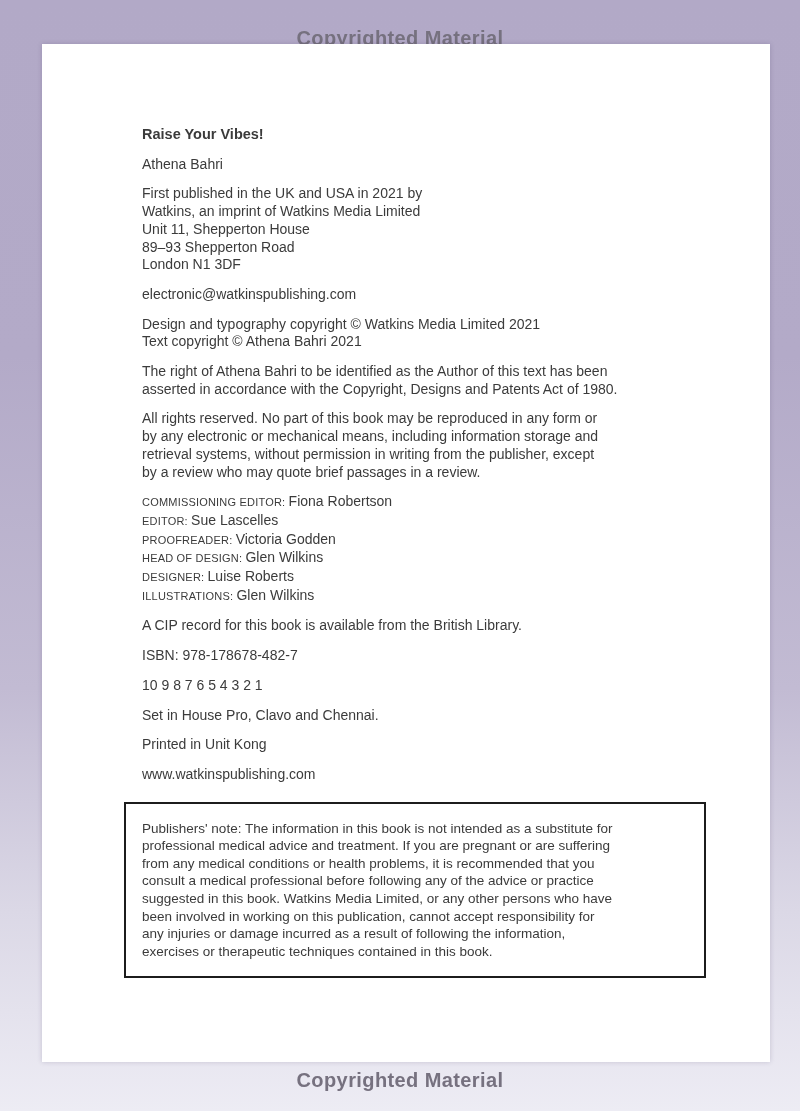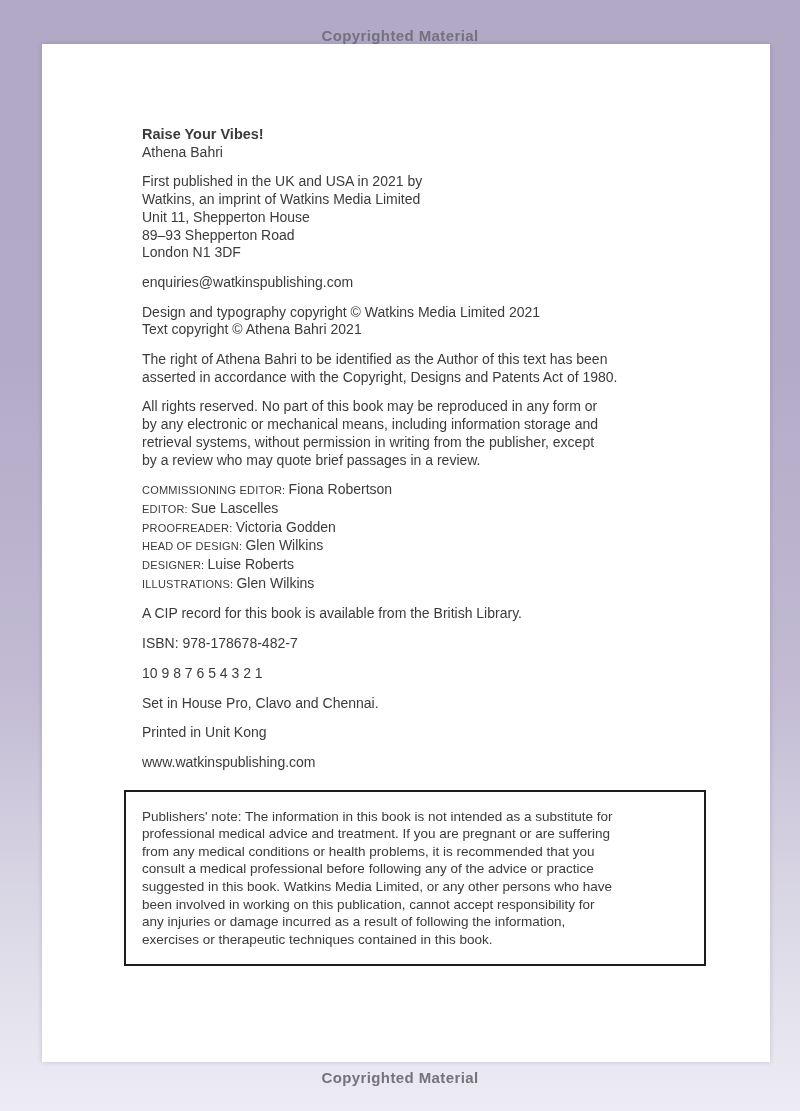--- a/index.html
+++ b/index.html
@@ -9,21 +9,21 @@
     position: relative;
     overflow: hidden;
     font-family: "Liberation Sans", "DejaVu Sans", sans-serif;
     background: linear-gradient(180deg, #b2a9c7 0%, #b3aac8 32%, #c2bbd3 62%, #dbd8e6 82%, #edecf4 100%);
   }
   .banner {
     position: absolute;
     left: 0;
     width: 100%;
     text-align: center;
-    font-size: 15px;
+    font-size: 20px;
     font-weight: bold;
     letter-spacing: 0.4px;
     color: #76717f;
   }
   .banner-top { top: 27px; }
   .banner-bottom { top: 1069px; }
   .page {
     position: absolute;
     left: 42px;
     top: 44px;
@@ -44,21 +44,21 @@
   }
   .block {
     margin: 0 0 12px 0;
     white-space: pre-line;
   }
   .title {
     font-weight: bold;
     font-size: 14.5px;
     margin: 0;
   }
-  .author { margin: 0 0 12px 0; }
+  .author { margin: 12px 0 12px 0; }
   .credits { margin: 0 0 12px 0; }
   .credit-row { line-height: 17.7px; }
   .credit-label {
     font-size: 11px;
     letter-spacing: 0.2px;
     color: #3b3b3b;
   }
   .credit-value { font-size: 14px; }
   .note-box {
     box-sizing: border-box;
@@ -86,21 +86,21 @@
 
     <p class="title">Raise Your Vibes!</p>
     <p class="author">Athena Bahri</p>
 
     <p class="block">First published in the UK and USA in 2021 by
 Watkins, an imprint of Watkins Media Limited
 Unit 11, Shepperton House
 89–93 Shepperton Road
 London N1 3DF</p>
 
-    <p class="block">enquiries@watkinspublishing.com</p>
+    <p class="block">electronic@watkinspublishing.com</p>
 
     <p class="block">Design and typography copyright © Watkins Media Limited 2021
 Text copyright © Athena Bahri 2021</p>
 
     <p class="block">The right of Athena Bahri to be identified as the Author of this text has been
 asserted in accordance with the Copyright, Designs and Patents Act of 1980.</p>
 
     <p class="block">All rights reserved. No part of this book may be reproduced in any form or
 by any electronic or mechanical means, including information storage and
 retrieval systems, without permission in writing from the publisher, except

